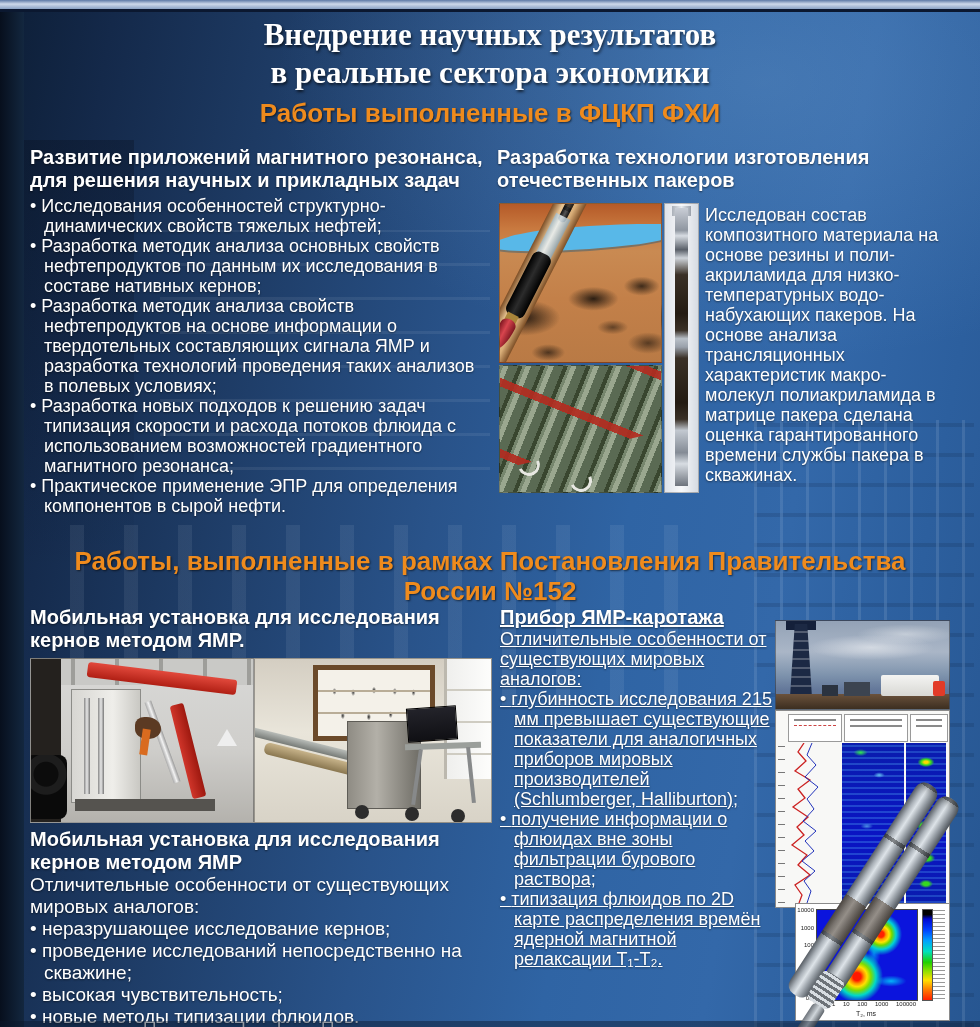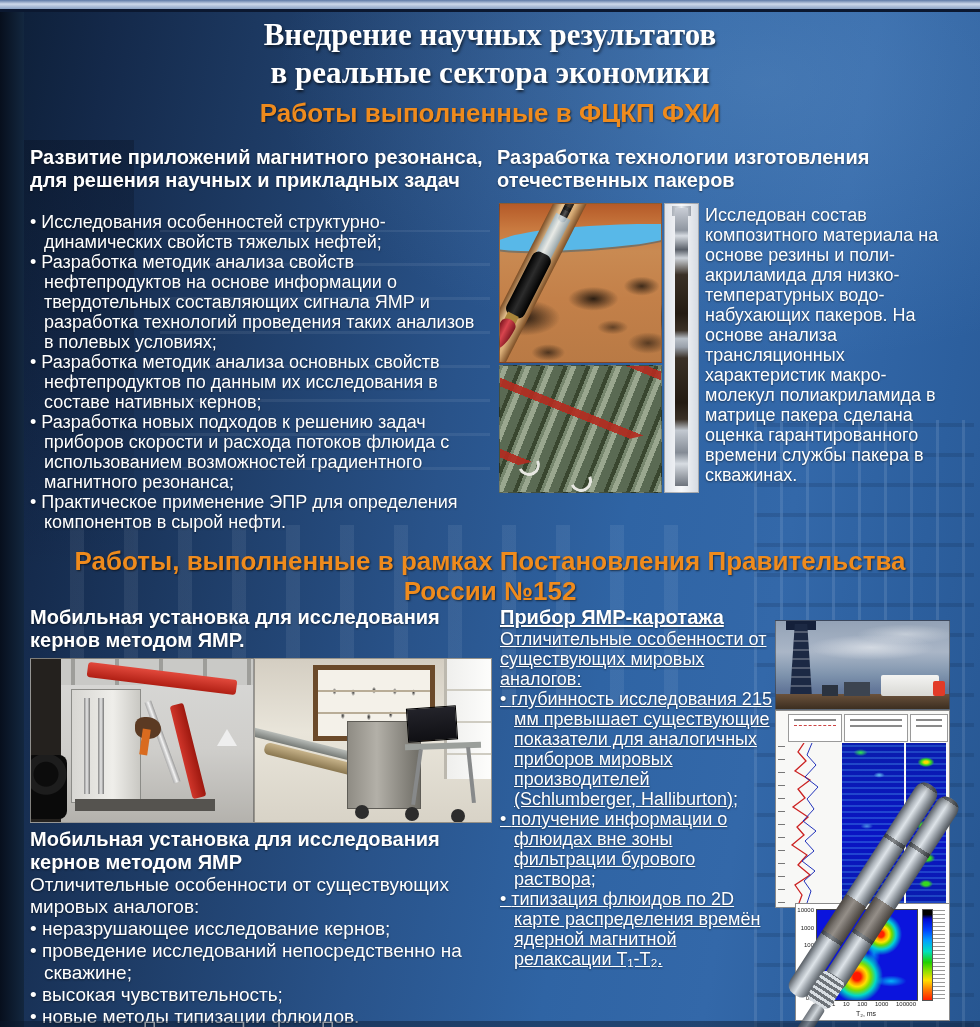--- a/index.html
+++ b/index.html
@@ -35,21 +35,21 @@
   .orange{color:#EF8B1D;font-weight:bold;text-shadow:1px 1px 2px rgba(0,0,0,.55);}
   .sec1{position:absolute;left:0;top:99px;width:100%;text-align:center;font-size:26px;line-height:28px;}
   .sec2{position:absolute;left:0;top:546px;width:100%;text-align:center;font-size:26px;line-height:30px;}
   .col-heading{font-weight:bold;font-size:20px;line-height:23px;text-shadow:0 1px 2px rgba(0,0,0,.55);}
   .body-text{font-size:18px;line-height:20px;text-shadow:0 1px 2px rgba(0,0,0,.5);}
   .b{padding-left:14px;text-indent:-14px;}
   .b::before{content:"• ";}
 
   
   .tl-col{position:absolute;left:30px;top:146px;width:458px;}
-  .tl-col .bullets{margin-top:20px;}
+  .tl-col .bullets{margin-top:4px;}
   .tr-col{position:absolute;left:497px;top:146px;width:452px;}
   .tr-fig{position:relative;margin-top:11px;height:292px;}
   .tr-text{position:absolute;left:208px;top:2px;width:242px;}
   .bl-col{position:absolute;left:30px;top:606px;width:460px;}
   .bl-photos{position:relative;margin-top:6px;height:163px;}
   .bl-col .h2{margin-top:7px;}
   .br-col{position:absolute;left:500px;top:606px;width:272px;text-decoration:underline;}
 
   
   .img-scheme{position:absolute;left:2px;top:0;width:161px;height:158px;overflow:hidden;border:1px solid rgba(0,0,0,.25);
@@ -208,23 +208,23 @@
 
   <div class="sec1 orange">Работы выполненные в ФЦКП ФХИ</div>
 
   <div class="tl-col">
     <div class="col-heading">
       <div>Развитие приложений магнитного резонанса,</div>
       <div>для решения научных и прикладных задач</div>
     </div>
     <div class="bullets body-text">
       <div class="b">Исследования особенностей структурно-динамических свойств тяжелых нефтей;</div>
+      <div class="b">Разработка методик анализа основных свойств нефтепродуктов по данным их исследования в составе нативных кернов;</div>
       <div class="b">Разработка методик анализа свойств нефтепродуктов на основе информации о твердотельных составляющих сигнала ЯМР и разработка технологий проведения таких анализов в полевых условиях;</div>
-      <div class="b">Разработка методик анализа основных свойств нефтепродуктов по данным их исследования в составе нативных кернов;</div>
-      <div class="b">Разработка новых подходов к решению задач приборов скорости и расхода потоков флюида с использованием возможностей градиентного магнитного резонанса;</div>
+      <div class="b">Разработка новых подходов к решению задач типизация скорости и расхода потоков флюида с использованием возможностей градиентного магнитного резонанса;</div>
       <div class="b">Практическое применение ЭПР для определения компонентов в сырой нефти.</div>
     </div>
   </div>
 
   <div class="tr-col">
     <div class="col-heading">
       <div>Разработка технологии изготовления</div>
       <div>отечественных пакеров</div>
     </div>
     <div class="tr-fig">

